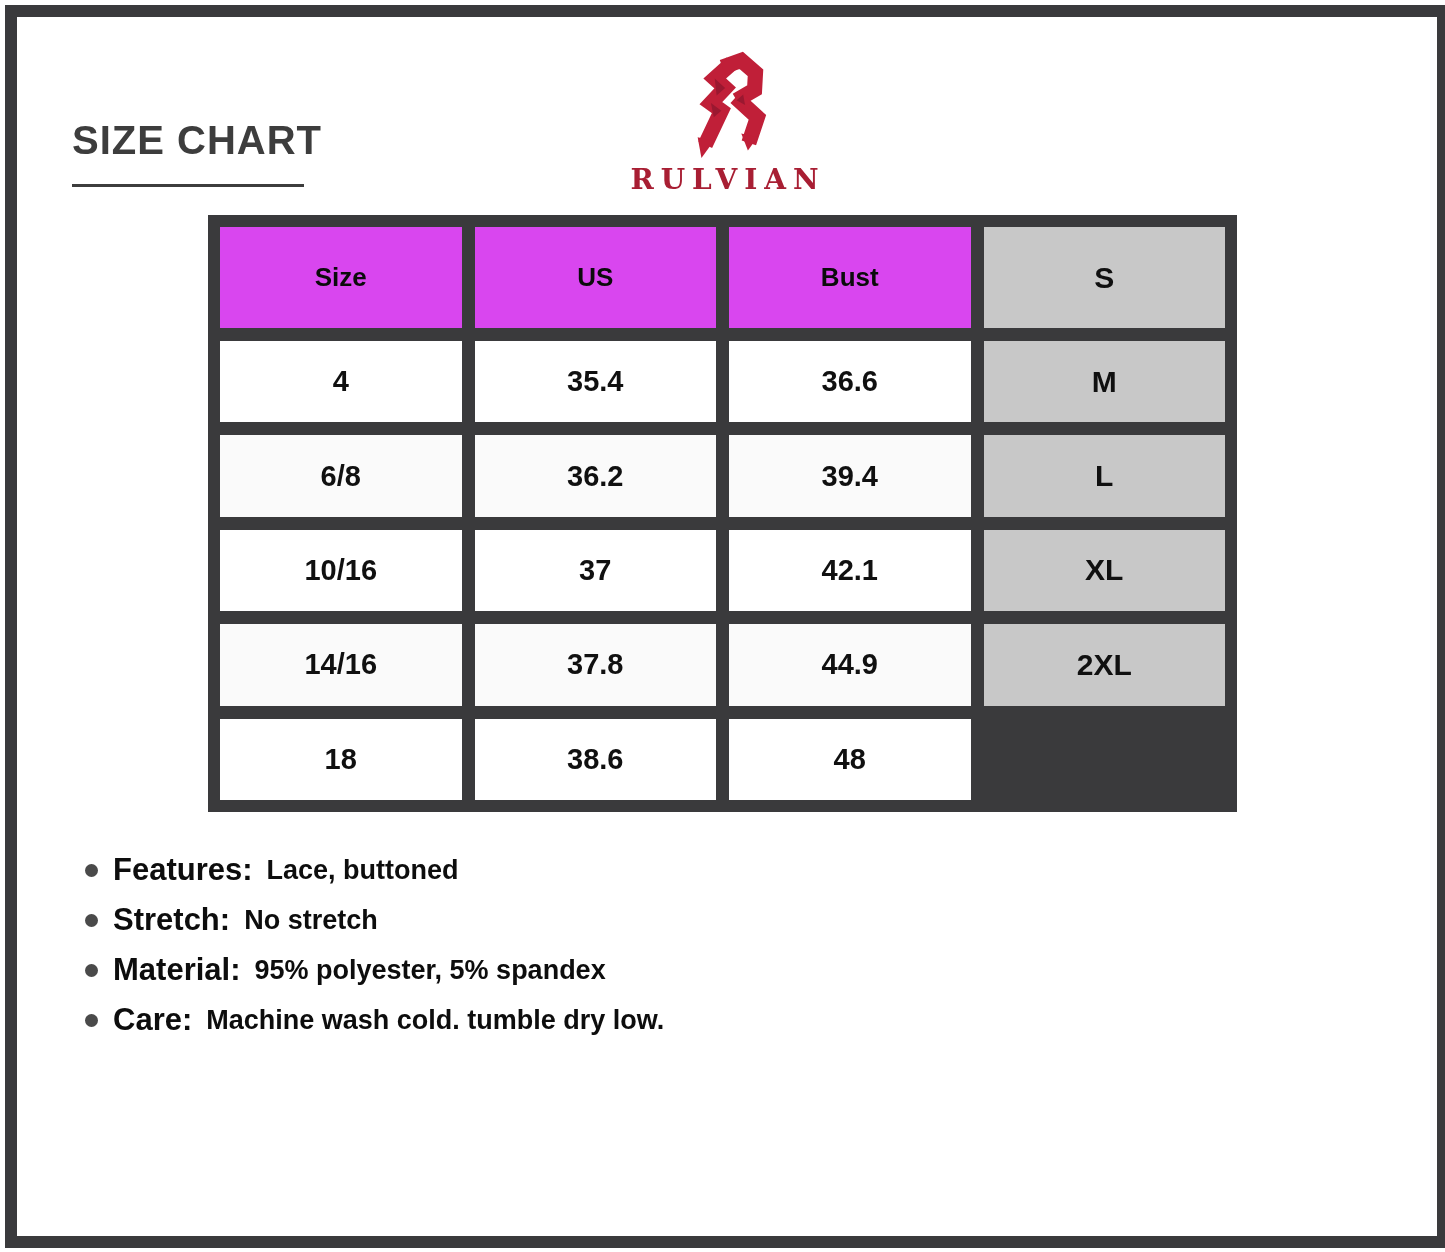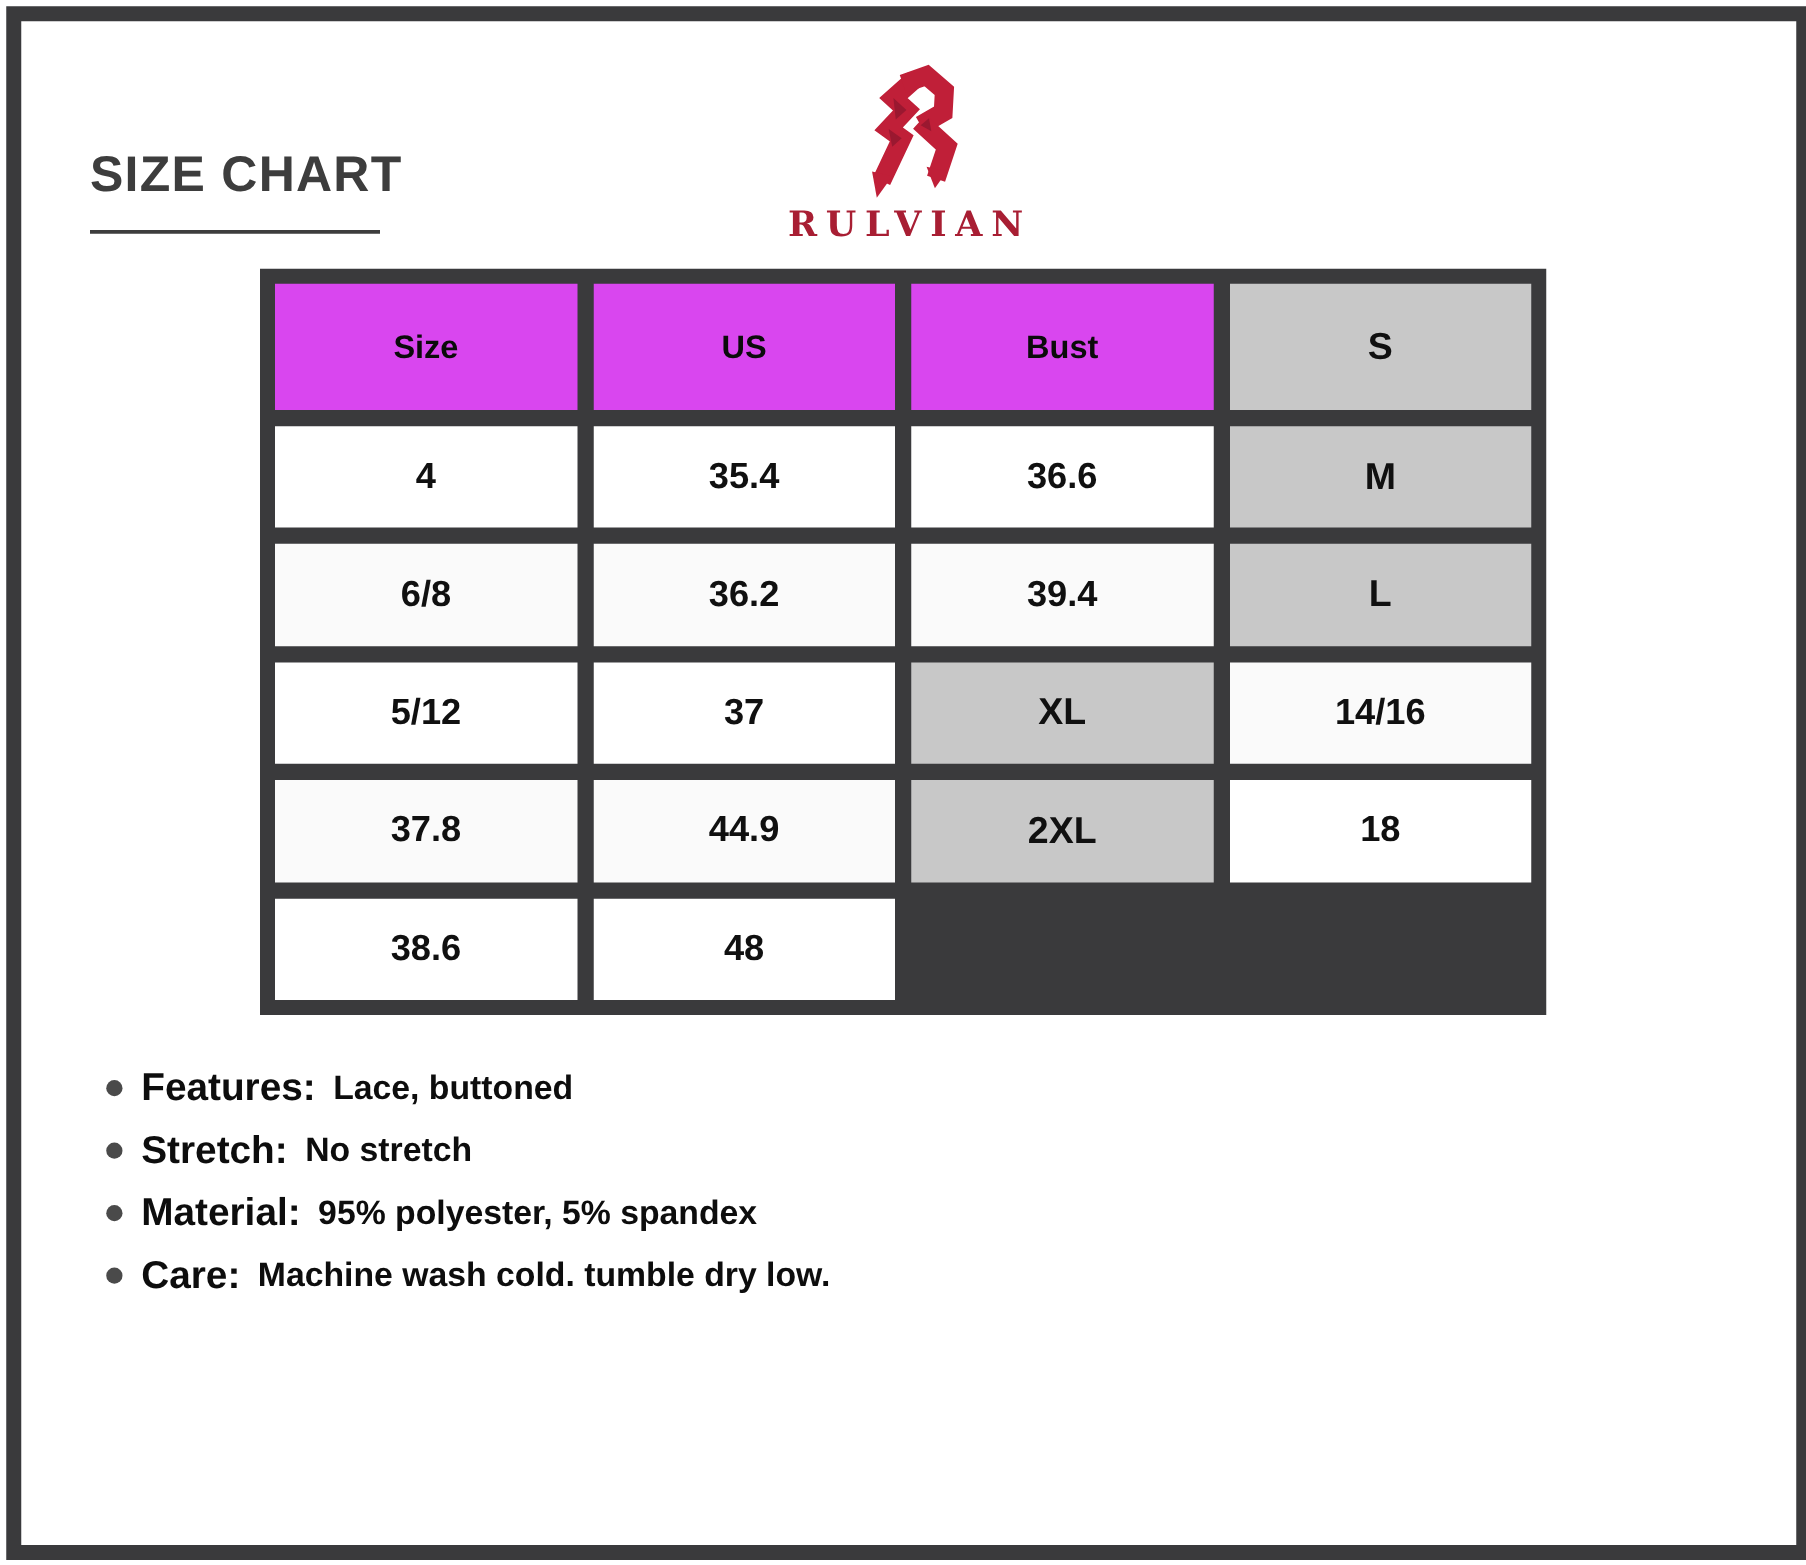--- a/index.html
+++ b/index.html
@@ -154,22 +154,23 @@
     <div class="cell">4</div>
     <div class="cell">35.4</div>
     <div class="cell">36.6</div>
 
     <div class="cell sizecol">M</div>
     <div class="cell alt">6/8</div>
     <div class="cell alt">36.2</div>
     <div class="cell alt">39.4</div>
 
     <div class="cell sizecol">L</div>
-    <div class="cell">5/12</div>
+    <div class="cell">10/16</div>
     <div class="cell">37</div>
+    <div class="cell">42.1</div>
 
     <div class="cell sizecol">XL</div>
     <div class="cell alt">14/16</div>
     <div class="cell alt">37.8</div>
     <div class="cell alt">44.9</div>
 
     <div class="cell sizecol">2XL</div>
     <div class="cell">18</div>
     <div class="cell">38.6</div>
     <div class="cell">48</div>

